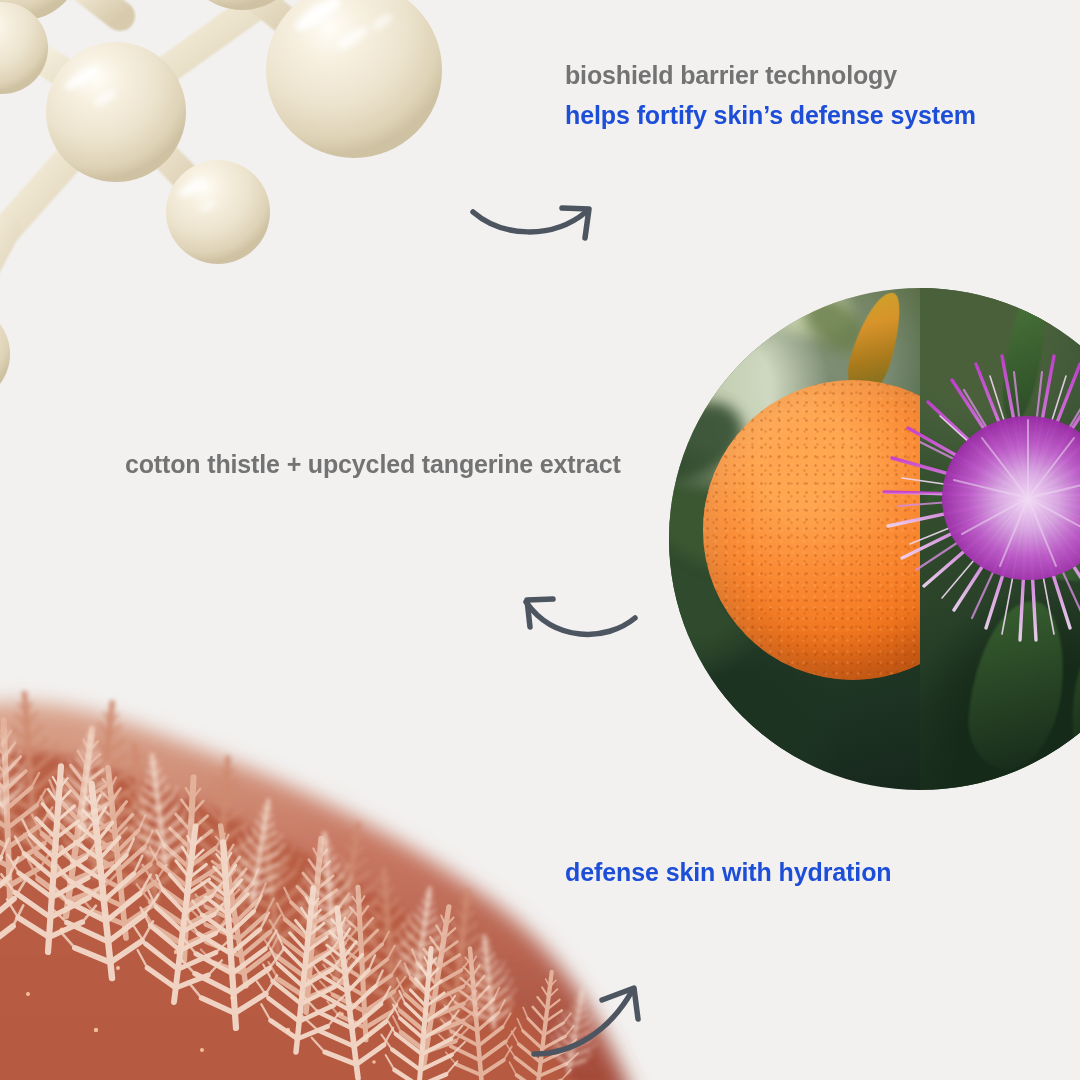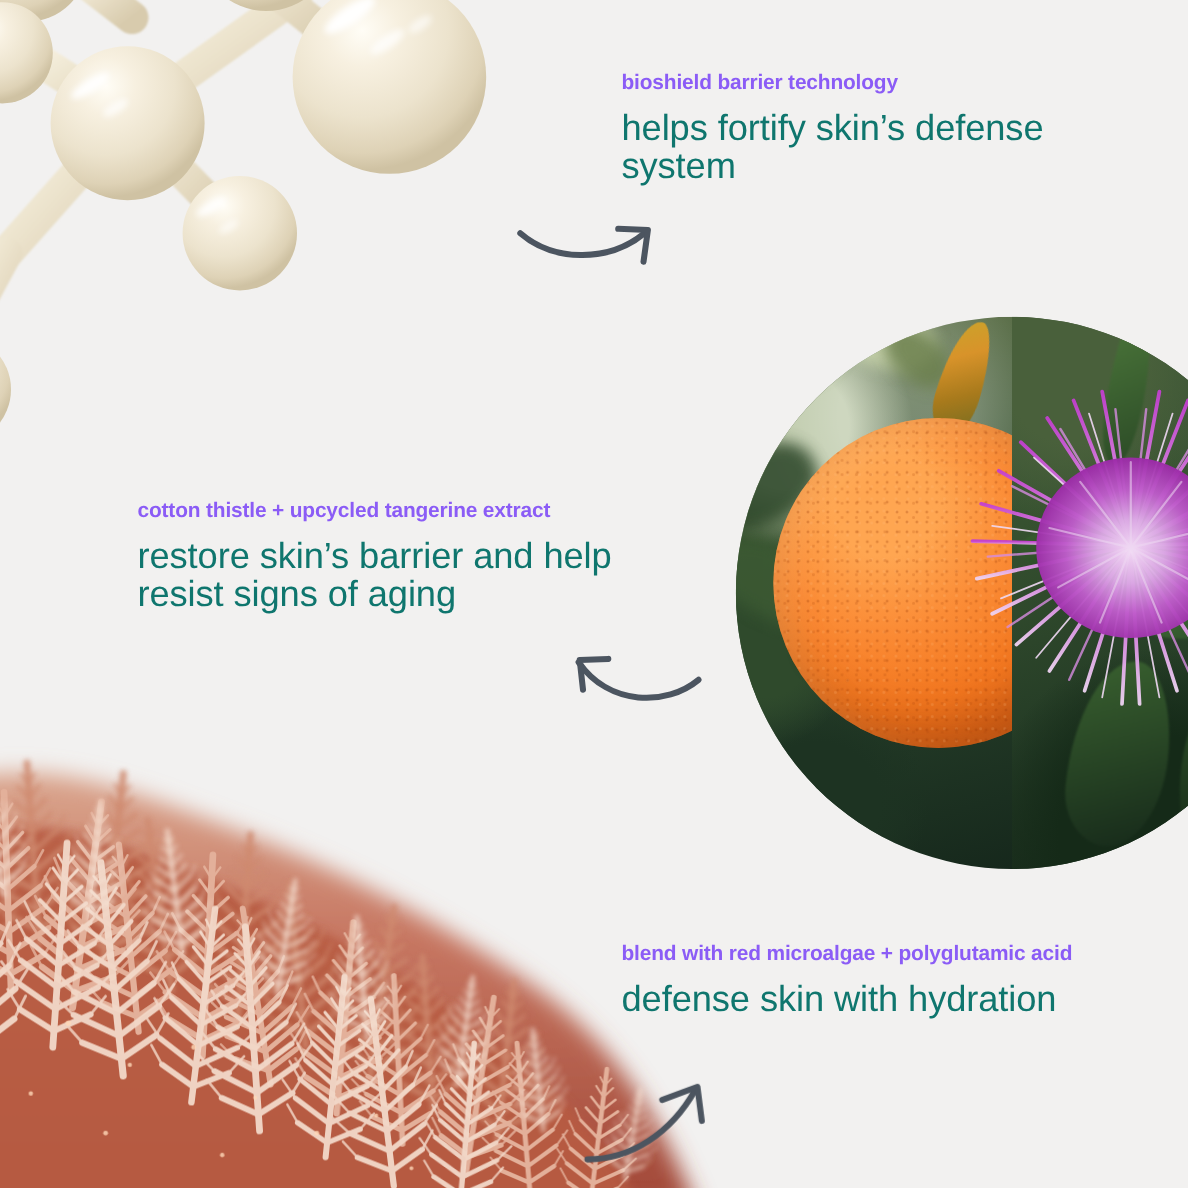--- a/index.html
+++ b/index.html
@@ -108,30 +108,30 @@
   #algae-graphic {
     position:absolute;
     left:-30px; top:600px;
     width:700px; height:500px;
     pointer-events:none;
   }
 
   
   .callout { position:absolute; }
   .callout h2 {
-    color:#8b5cf6;
+    color:#737373;
     font-weight:bold;
-    font-size:19px;
+    font-size:25px;
     line-height:35px;
     letter-spacing:-.15px;
   }
   .callout p {
-    color:#0f766e;
-    font-weight:normal;
-    font-size:33px;
+    color:#1d4ed8;
+    font-weight:bold;
+    font-size:25px;
     line-height:35px;
     letter-spacing:-.1px;
     margin-top:5px;
   }
 
   #callout-bioshield  { left:565px; top:58px;  width:470px; }
   #callout-thistle    { left:125px; top:447px; width:500px; }
   #callout-microalgae { left:565px; top:850px; width:470px; }
 
   
@@ -462,31 +462,28 @@
 defense system</p>
   </div>
 
   <svg class="arrow-svg" id="arrow-bioshield" width="150" height="80" viewBox="0 0 150 80" xmlns="http://www.w3.org/2000/svg" aria-hidden="true">
     <path class="arrow-stroke" d="M5,22 C34,47 84,50 118,22"></path>
     <path class="arrow-stroke" d="M94,18 L121,19 L117,48"></path>
   </svg>
 
   <div class="callout" id="callout-thistle">
     <h2>cotton thistle + upcycled tangerine extract</h2>
-    <p>restore skin’s barrier and help resist
-signs of aging</p>
   </div>
 
   <svg class="arrow-svg" id="arrow-thistle" width="150" height="80" viewBox="0 0 150 80" xmlns="http://www.w3.org/2000/svg" aria-hidden="true">
     <path class="arrow-stroke" d="M123,40 C94,64 42,64 14,24"></path>
     <path class="arrow-stroke" d="M41,21 L15,22 L18,49"></path>
   </svg>
 
   <div class="callout" id="callout-microalgae">
-    <h2>blend with red microalgae + polyglutamic acid</h2>
     <p>defense skin with hydration</p>
   </div>
 
   <svg class="arrow-svg" id="arrow-microalgae" width="150" height="95" viewBox="0 0 150 95" xmlns="http://www.w3.org/2000/svg" aria-hidden="true">
     <path class="arrow-stroke" d="M6,76 C46,76 82,52 104,13"></path>
     <path class="arrow-stroke" d="M74,22 L106,10 L110,41"></path>
   </svg>
 
 </div>
 

